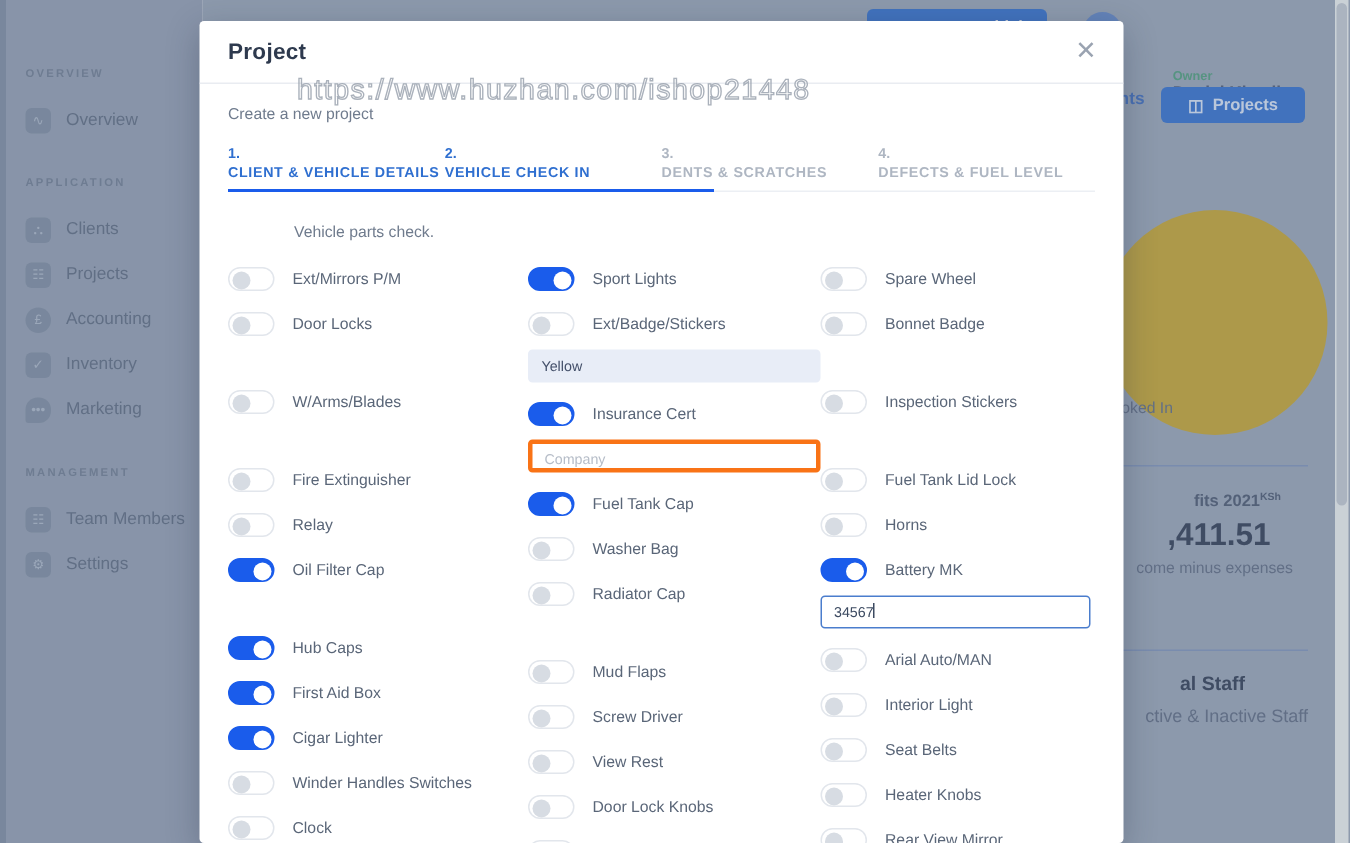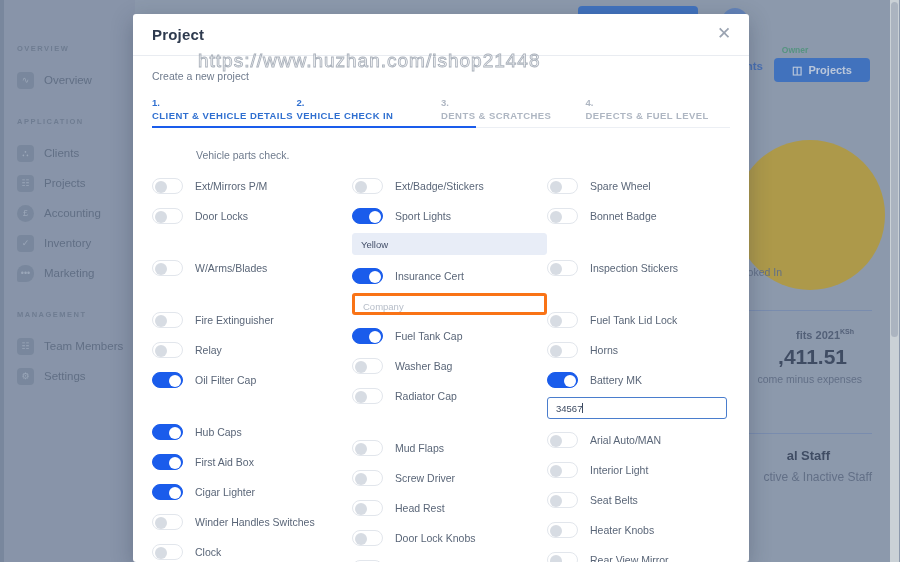--- a/index.html
+++ b/index.html
@@ -380,30 +380,30 @@
             </div>
             <div class="row">
               <div class="tgl">
                 <div class="knob"></div>
               </div>
               <span class="lab">Clock</span>
             </div>
           </div>
           <div>
             <div class="row">
+              <div class="tgl on">
+                <div class="knob"></div>
+              </div>
+              <span class="lab">Sport Lights</span>
+            </div>
+            <div class="row">
               <div class="tgl">
                 <div class="knob"></div>
               </div>
               <span class="lab">Ext/Badge/Stickers</span>
-            </div>
-            <div class="row">
-              <div class="tgl on">
-                <div class="knob"></div>
-              </div>
-              <span class="lab">Sport Lights</span>
             </div>
             <div class="field">
               <div class="inp filled">Yellow</div>
             </div>
             <div class="row">
               <div class="tgl on">
                 <div class="knob"></div>
               </div>
               <span class="lab">Insurance Cert</span>
             </div>
@@ -438,21 +438,21 @@
             <div class="row">
               <div class="tgl">
                 <div class="knob"></div>
               </div>
               <span class="lab">Screw Driver</span>
             </div>
             <div class="row">
               <div class="tgl">
                 <div class="knob"></div>
               </div>
-              <span class="lab">Head Rest</span>
+              <span class="lab">View Rest</span>
             </div>
             <div class="row">
               <div class="tgl">
                 <div class="knob"></div>
               </div>
               <span class="lab">Door Lock Knobs</span>
             </div>
             <div class="row">
               <div class="tgl"></div>
             </div>

